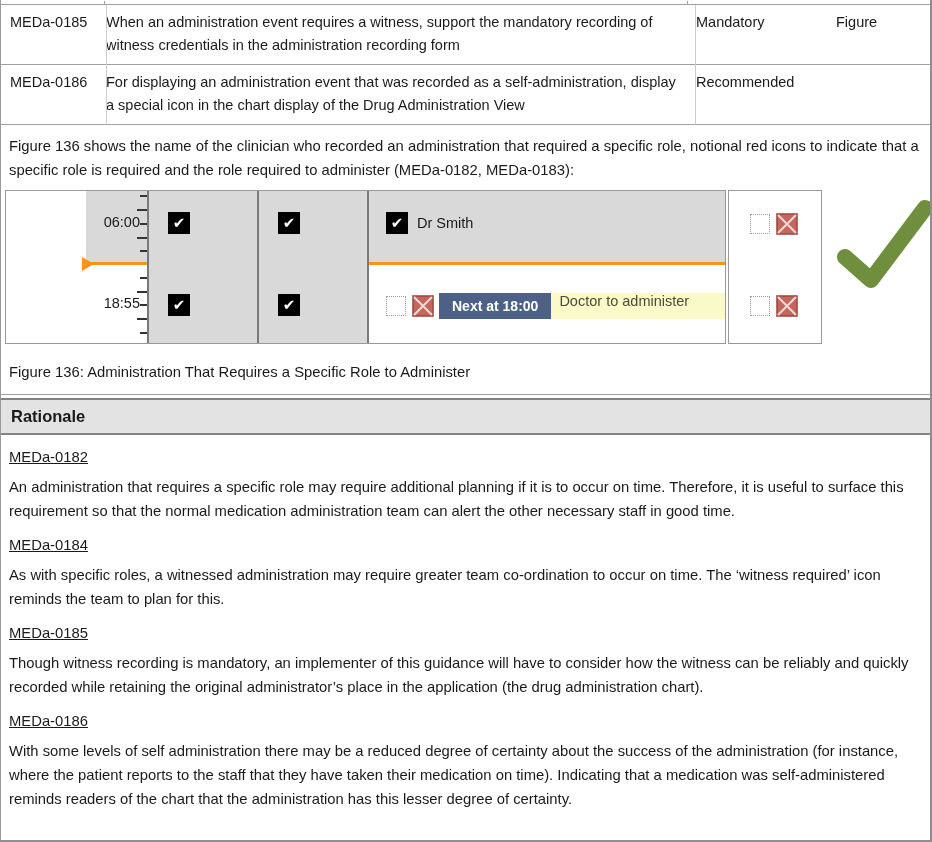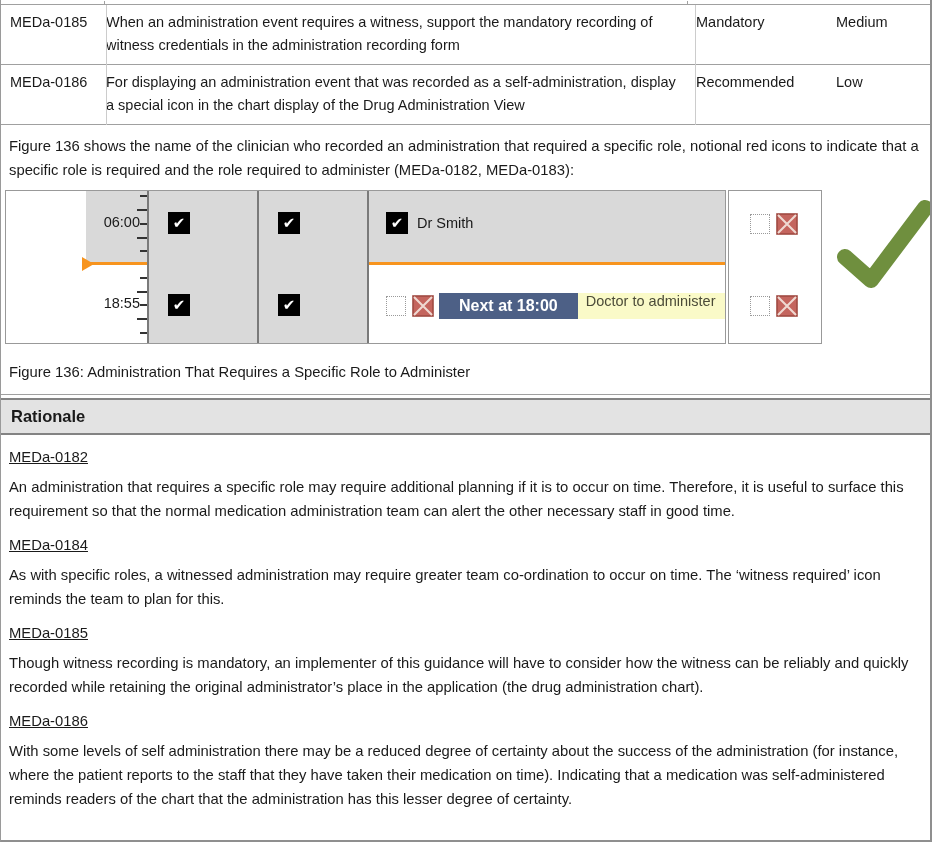--- a/index.html
+++ b/index.html
@@ -43,22 +43,22 @@
              border-left:12px solid #F7941E; }
   .cbx { position:absolute; width:22px; height:22px; background:#000; color:#fff;
          font-size:15px; line-height:22px; text-align:center; font-weight:bold; }
   .cbx-inline { position:static; flex:none; }
   .cbx-empty { width:20px; height:20px; background:#fff; border:1px dotted #9a9a9a; flex:none; }
   .toprow { position:absolute; left:380px; top:21px; display:flex; align-items:center; gap:9px;
             font-size:14.5px; }
   .bottomrow { position:absolute; left:380px; top:102px; width:339px; height:26px;
                display:flex; align-items:center; }
   .xicon { flex:none; margin-left:6px; display:block; }
-  .badge { margin-left:5px; height:26px; display:flex; align-items:center; padding:0 20px;
-           background:#4D6086; color:#fff; font-weight:bold; font-size:16px; white-space:nowrap; }
+  .badge { margin-left:5px; height:26px; display:flex; align-items:center; padding:0 13px;
+           background:#4D6086; color:#fff; font-weight:bold; font-size:14px; white-space:nowrap; }
   .ynote { flex:1; height:26px; background:#FAFAC8; display:flex; 
            padding-left:8px; color:#4B4B38; font-size:14.5px; }
   .rightbox { position:absolute; left:723px; top:0; width:94px; height:154px;
               background:#fff; border:1px solid #999; }
   .rb-row { position:absolute; left:21px; display:flex; align-items:center; gap:6px; }
   .bigcheck { position:absolute; left:827px; top:7px; }
 
   
   .rat-body { padding:5px 8px 6px 8px; font-size:14.8px; }
   .r-id   { margin-top:10px; line-height:24px;text-decoration:underline; }
@@ -73,27 +73,26 @@
   <div class="reqtable">
     <div class="stub" style="left:103px"></div>
     <div class="stub" style="left:686px"></div>
     <div class="colline" style="left:105px"></div>
     <div class="colline" style="left:694px"></div>
 
     <div class="t-row">
       <div class="t-id">MEDa-0185</div>
       <div class="t-desc">When an administration event requires a witness, support the mandatory recording of witness credentials in the administration recording form</div>
       <div class="t-conf">Mandatory</div>
-      <div class="t-pri">Medium</div>
+      <div class="t-pri">Figure</div>
     </div>
     <div class="t-row">
       <div class="t-id">MEDa-0186</div>
       <div class="t-desc">For displaying an administration event that was recorded as a self-administration, display a special icon in the chart display of the Drug Administration View</div>
       <div class="t-conf">Recommended</div>
-      <div class="t-pri">Low</div>
     </div>
   </div>
 
 
   <div class="usage-body">
     <p class="intro">Figure 136 shows the name of the clinician who recorded an administration that required a specific role, notional red icons to indicate that a specific role is required and the role required to administer (MEDa-0182, MEDa-0183):</p>
 
     <div class="figure-area">
       <div class="chart-box">
 

